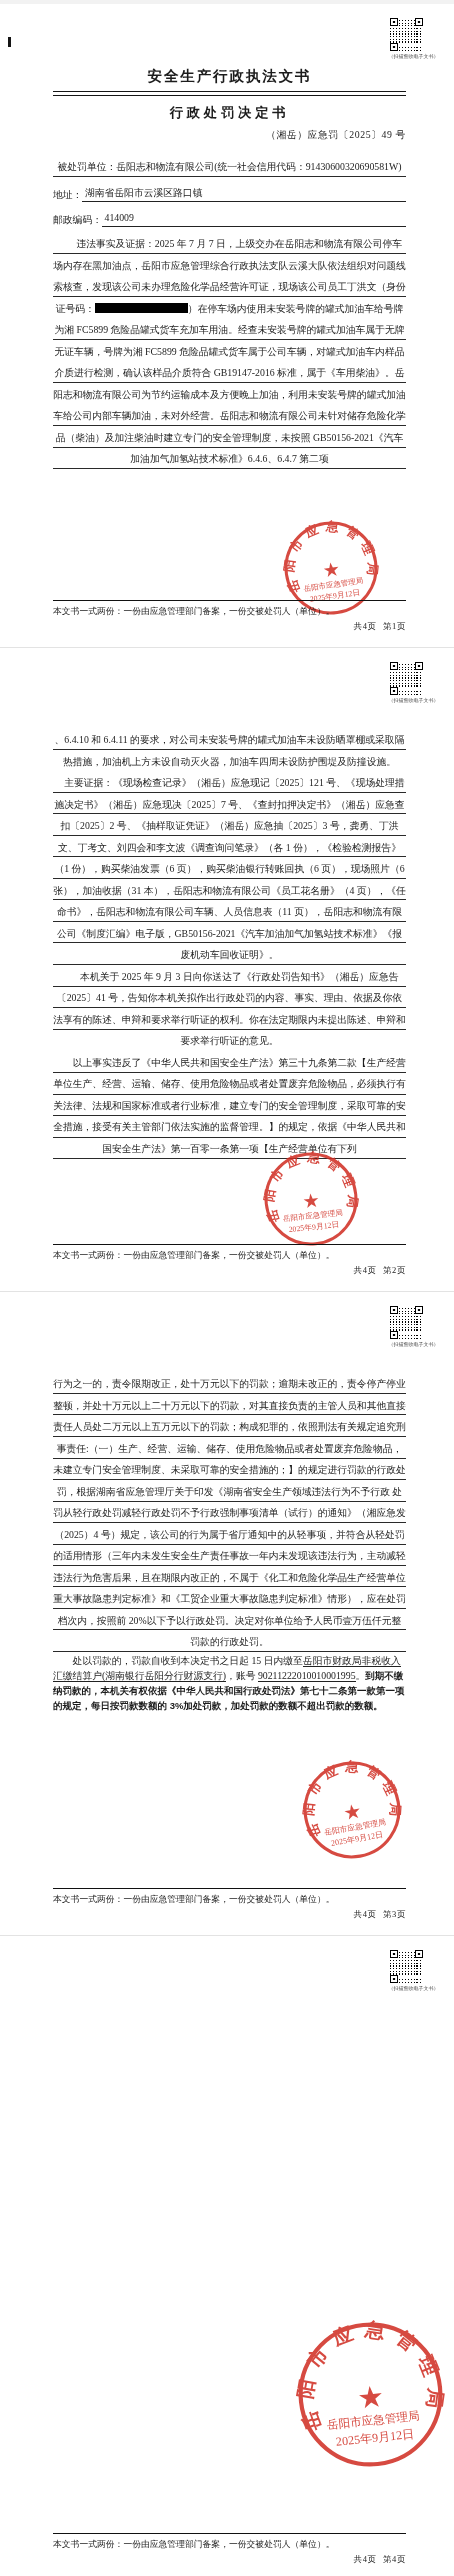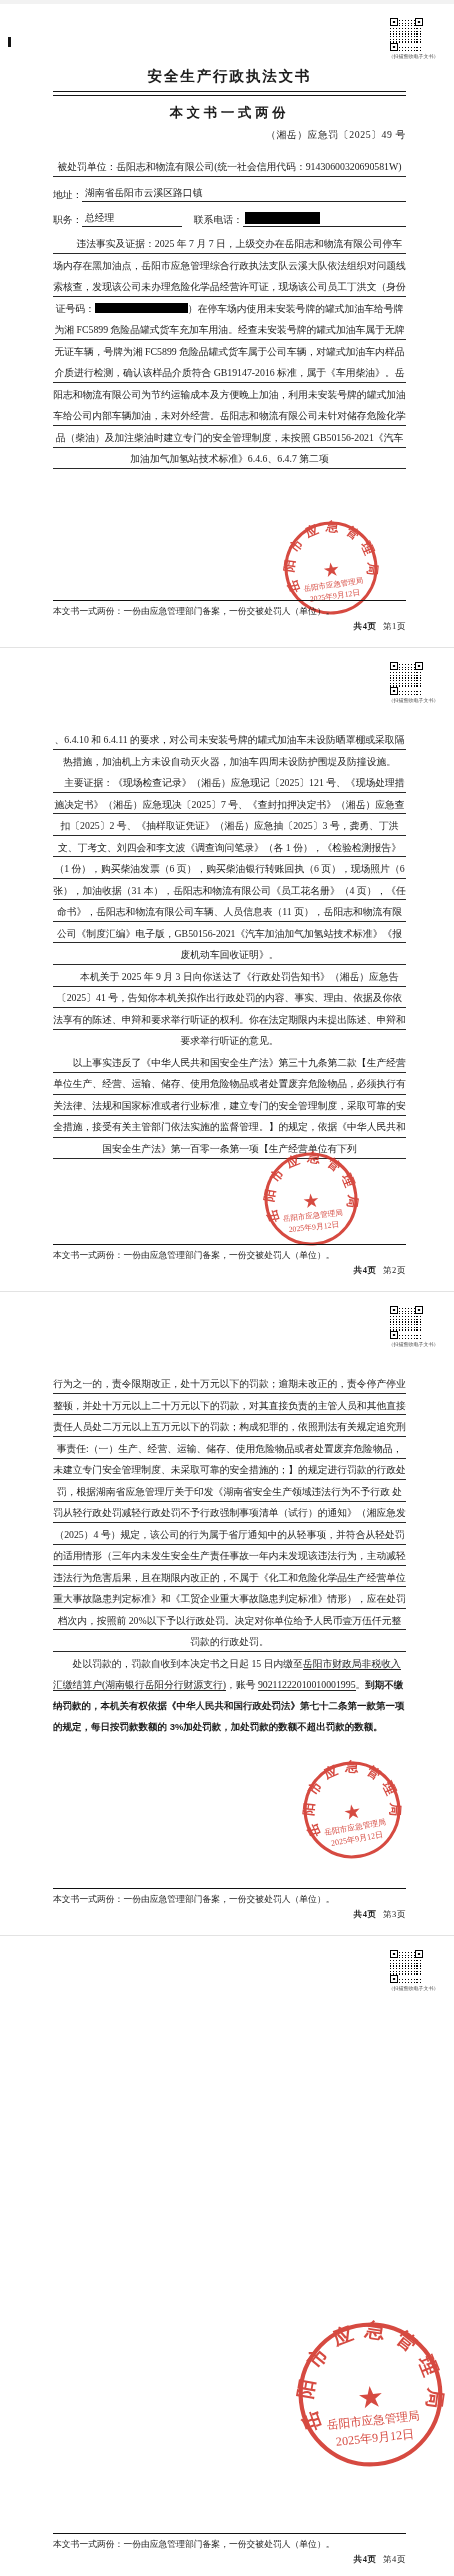--- a/index.html
+++ b/index.html
@@ -29,32 +29,32 @@
 
   
   .fields{margin-top:14px;font-size:9.8px;}
   .frow{display:flex;align-items:flex-end;margin-top:8.2px;line-height:15px;}
   .fl{white-space:nowrap;}
   .fv{flex:1;border-bottom:0.6px solid #222;padding:0 2.5px 0.6px 2.5px;min-height:15px;}
   .fv.narrow{flex:0 0 95px;}
   .ruled{font-size:9.8px;line-height:21.5px;
      background-image:repeating-linear-gradient(to bottom,transparent 0,transparent 20px,#2a2a2a 20px,#2a2a2a 21px,transparent 21px,transparent 21.5px);text-align:center;}
   .ind2{text-indent:2em;} .ind1{text-indent:1em;}
-  .plain{font-size:9.8px;line-height:21px;}
+  .plain{font-size:9.8px;line-height:15px;}
   .plain .u{border-bottom:0.6px solid #222;padding-bottom:0.6px;}
   .plain b{font-family:"Liberation Sans","DejaVu Sans",sans-serif;font-size:9.5px;}
 
   .redact{display:inline-block;background:#000;height:10.7px;width:93px;vertical-align:-1.9px;}
   .redact-phone{display:inline-block;background:#000;height:12px;width:75px;vertical-align:-2.5px;}
 
   
   .pfoot{position:absolute;left:53px;right:49px;bottom:14px;border-top:1.6px solid #111;font-size:8.8px;}
   .pfoot .note{margin-top:4.4px;}
   .pfoot .pnum{text-align:right;margin-top:3.2px;font-size:8.5px;letter-spacing:0.6px;}
-  .pnum .tot{margin-right:6.3px;font-weight:bold;}
+  .pnum .tot{margin-right:6.3px;}
 
   
   .stamp{position:absolute;opacity:.86;pointer-events:none;}
   .stamp svg{display:block;}
   .st1{top:516px;right:76px;width:96px;height:96px;transform:rotate(-8deg);}
   .st2{top:503px;right:96px;width:96px;height:96px;transform:rotate(-6deg);}
   .st3{top:468px;right:53px;width:100px;height:100px;transform:rotate(-10deg);}
   .st4{top:384px;right:10px;width:149px;height:149px;transform:rotate(-6deg);}
 </style>
 </head>
@@ -67,34 +67,32 @@
     <div class="qr">
         <div class="f f1"></div>
         <div class="f f2"></div>
         <div class="f f3"></div>
       </div>
     <div class="qr-cap">（扫描查收电子文书）</div>
 
     <div class="page-body">
       <h1 class="series">安全生产行政执法文书</h1>
       <div class="dbl-rule"></div>
-      <h2 class="title">本文书一式两份</h2>
+      <h2 class="title">行政处罚决定书</h2>
       <div class="doc-no">（湘岳）应急罚〔2025〕49 号</div>
 
       <div class="fields">
         <div class="ruled" style="margin-top:8.8px"><span>被处罚单位：</span><span>岳阳志和物流有限公司(统一社会信用代码：91430600320690581W)</span></div>
         <div class="frow">
           <span class="fl">地址：</span>
           <span class="fv">湖南省岳阳市云溪区路口镇</span>
         </div>
         <div class="frow">
-          <span class="fl">职务：</span>
-          <span class="fv narrow">总经理</span>
-          <span class="fl" style="margin-left:11.4px">联系电话：</span>
-          <span class="fv"><span class="redact-phone"></span></span>
+          <span class="fl">邮政编码：</span>
+          <span class="fv">414009</span>
         </div>
       </div>
 
       <div class="ruled ind2" style="margin-top:6.3px">
         <span>违法事实及证据：</span><span>2025 年 7 月 7 日，上级交办在岳阳志和物流有限公司停车场内存在黑加油点，岳阳市应急管理综合行政执法支队云溪大队依法组织对问题线索核查，发现该公司未办理危险化学品经营许可证，现场该公司员工丁洪文（身份证号码：</span><span class="redact"></span><span>）在停车场内使用未安装号牌的罐式加油车给号牌为湘 FC5899 危险品罐式货车充加车用油。经查未安装号牌的罐式加油车属于无牌无证车辆，号牌为湘 FC5899 危险品罐式货车属于公司车辆，对罐式加油车内样品介质进行检测，确认该样品介质符合 GB19147-2016 标准，属于《车用柴油》。岳阳志和物流有限公司为节约运输成本及方便晚上加油，利用未安装号牌的罐式加油车给公司内部车辆加油，未对外经营。岳阳志和物流有限公司未针对储存危险化学品（柴油）及加注柴油时建立专门的安全管理制度，未按照 GB50156-2021《汽车加油加气加氢站技术标准》6.4.6、6.4.7 第二项</span>
       </div>
     </div>
 
     <div class="stamp st1">
       <svg viewBox="0 0 160 160">

